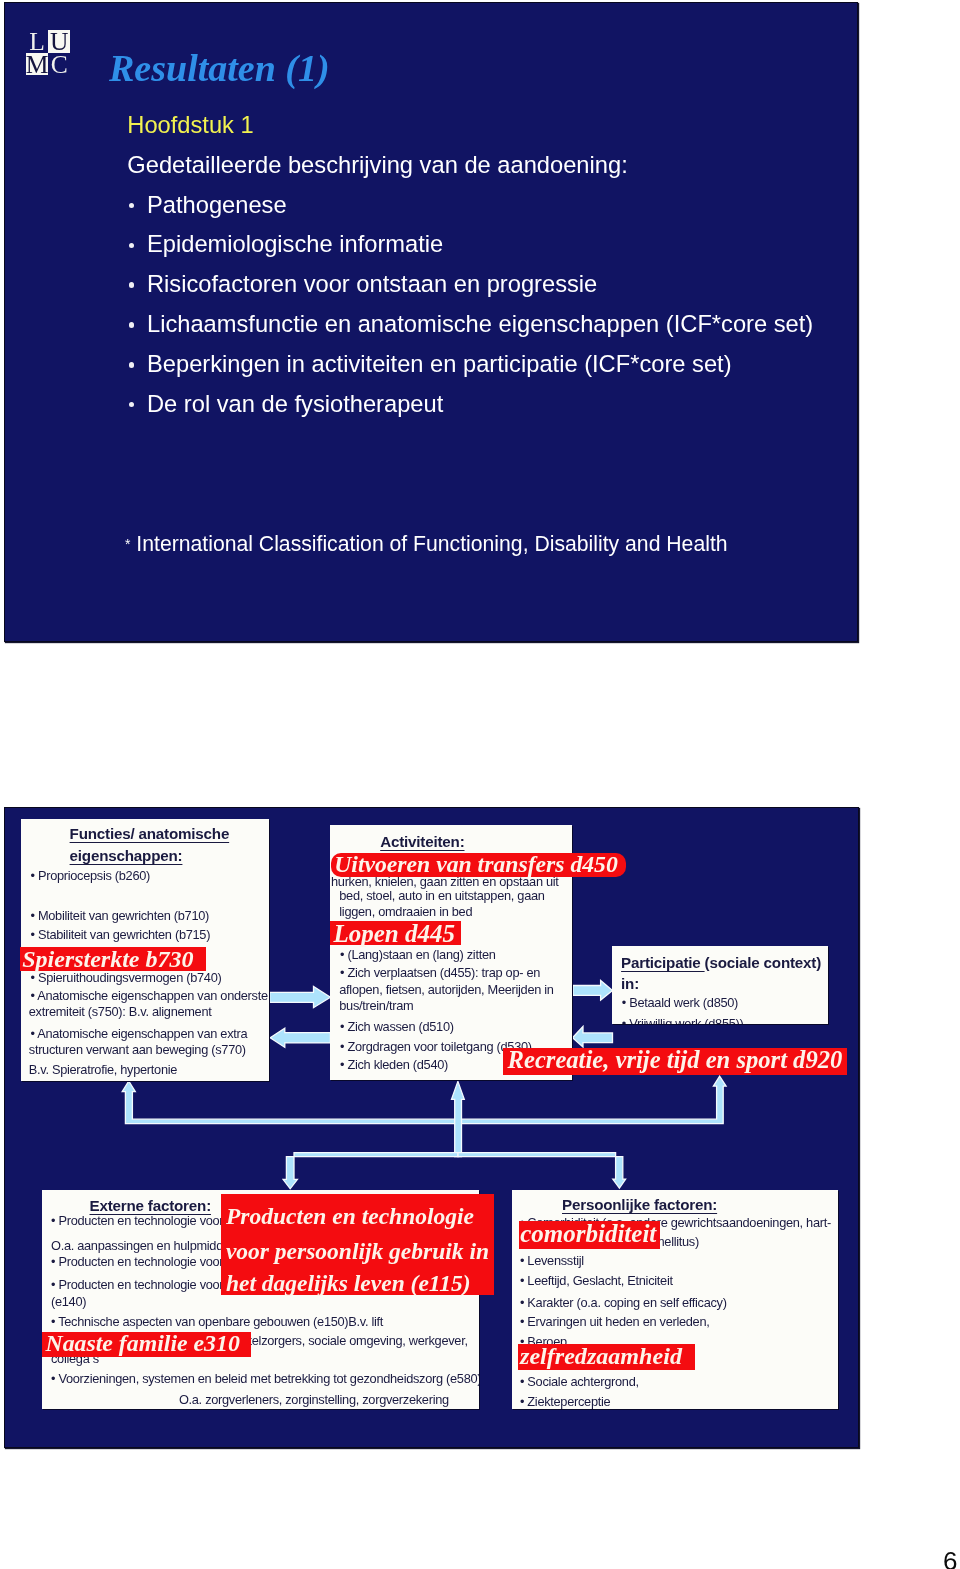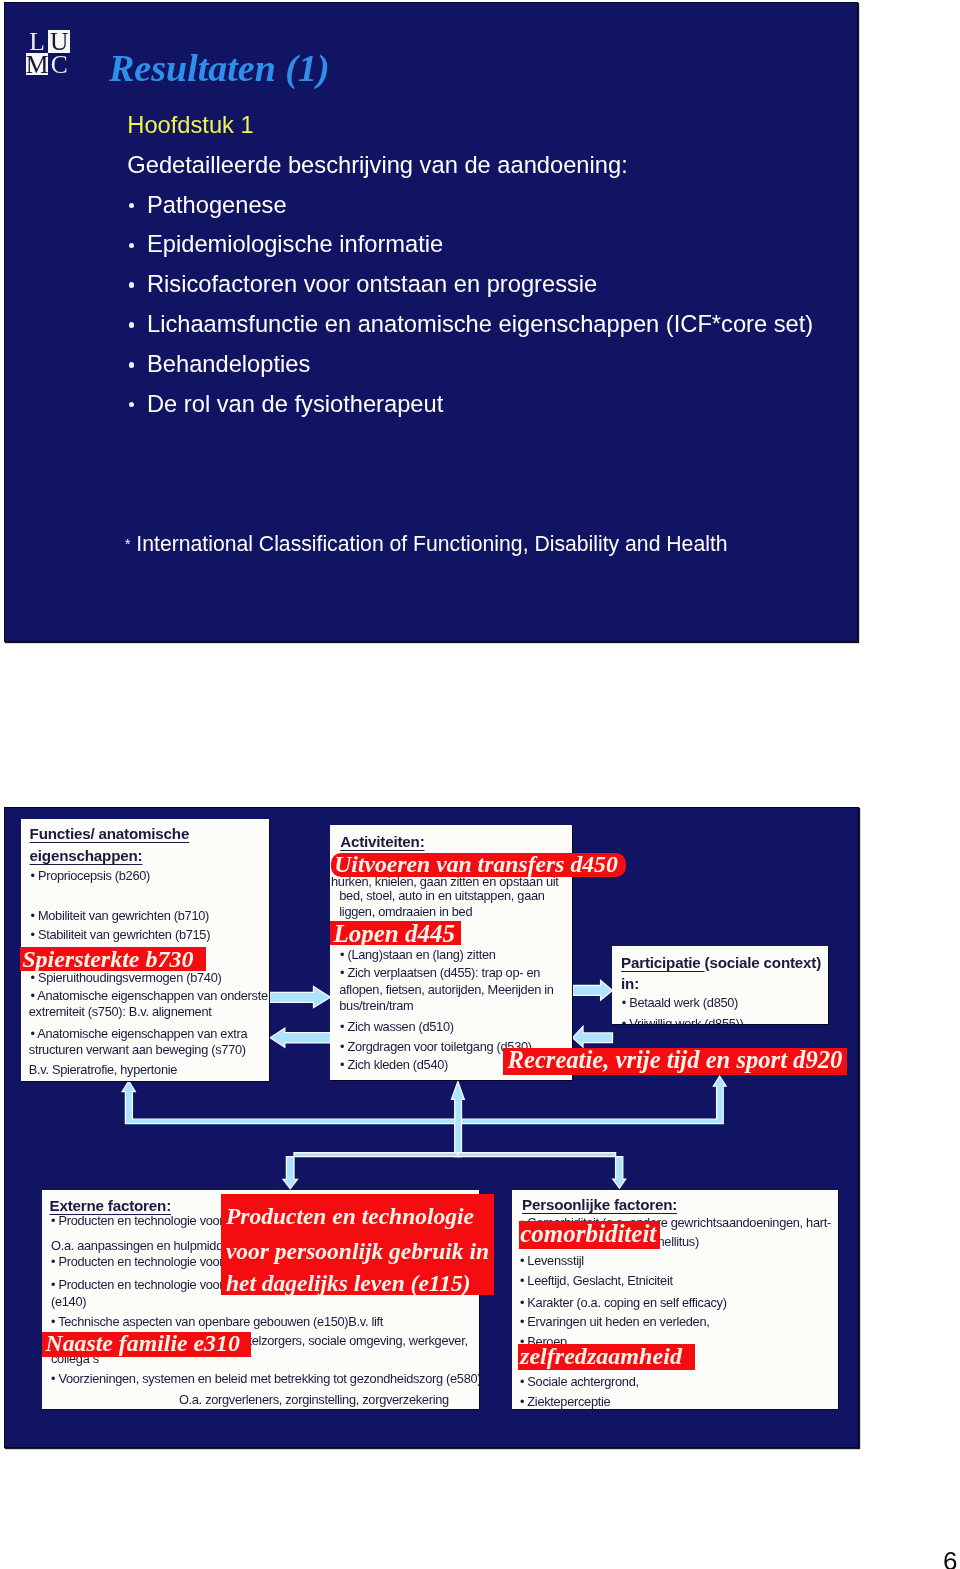--- a/index.html
+++ b/index.html
@@ -30,21 +30,21 @@
   .s1body li:before{content:"";position:absolute;left:1.3px;top:9.2px;width:5.6px;height:5.6px;border-radius:50%;background:#f0f0f5;}
   .s1foot{position:absolute;left:120px;top:529px;color:#fff;font-size:21.2px;white-space:nowrap;}
   .s1foot .ast{font-size:14px;vertical-align:2px;}
 
   
   #slide2{position:absolute;left:4px;top:807px;width:855px;height:641px;background:#111463;
           border:1px solid #08081e;box-shadow:1px 1px 1px 0 #15152e;box-sizing:border-box;}
   .wbox{position:absolute;background:#fcfcf8;color:#1a1a40;box-sizing:border-box;padding:0;overflow:hidden;box-shadow:1px 1px 0 0 #08082a;}
   .ln{position:absolute;white-space:nowrap;line-height:1;}
   .hd{font-weight:bold;}
-  .hd{text-decoration:underline;text-decoration-thickness:1.4px;text-underline-offset:2.5px;}
+  .hd{text-decoration:underline;text-decoration-thickness:1.4px;text-underline-offset:2.5px;margin-left:40px;}
   .redlab{position:absolute;background:#f40c10;color:#fdf4ea;font-family:"Liberation Serif",serif;
           font-style:italic;font-weight:bold;white-space:nowrap;line-height:1;}
   .rl-line{position:absolute;left:5px;white-space:nowrap;line-height:1;}
   .pagenum{position:absolute;left:943px;top:1546px;font-size:26px;color:#0c0c0c;}
 
   #b-functies{left:16px;top:11px;width:248px;height:262px;}
   #b-activiteiten{left:325px;top:17px;width:242px;height:255px;}
   #b-participatie{left:607px;top:138px;width:216px;height:78px;}
   #b-externe{left:37px;top:382px;width:437px;height:219px;}
   #b-persoonlijke{left:507px;top:382px;width:326px;height:219px;}
@@ -67,21 +67,21 @@
     </div>
     <div class="s1title">Resultaten (1)</div>
     <div class="s1body">
       <div class="hoofd">Hoofdstuk 1</div>
       <div class="intro">Gedetailleerde beschrijving van de aandoening:</div>
       <ul>
         <li>Pathogenese</li>
         <li>Epidemiologische informatie</li>
         <li>Risicofactoren voor ontstaan en progressie</li>
         <li>Lichaamsfunctie en anatomische eigenschappen (ICF*core set)</li>
-        <li>Behandelopties</li>
+        <li>Beperkingen in activiteiten en participatie (ICF*core set)</li>
         <li>De rol van de fysiotherapeut</li>
       </ul>
     </div>
     <div class="s1foot"><span class="ast">*</span> <span>International Classification of Functioning, Disability and Health</span></div>
   </div>
 
   <div id="slide2">
 
     <svg class="arrowsvg" width="853" height="639" viewBox="0 0 853 639" style="position:absolute;left:0;top:0;">
       <g fill="#ade3fc" stroke="#f5fafd" stroke-width="1.3" stroke-linejoin="miter">

